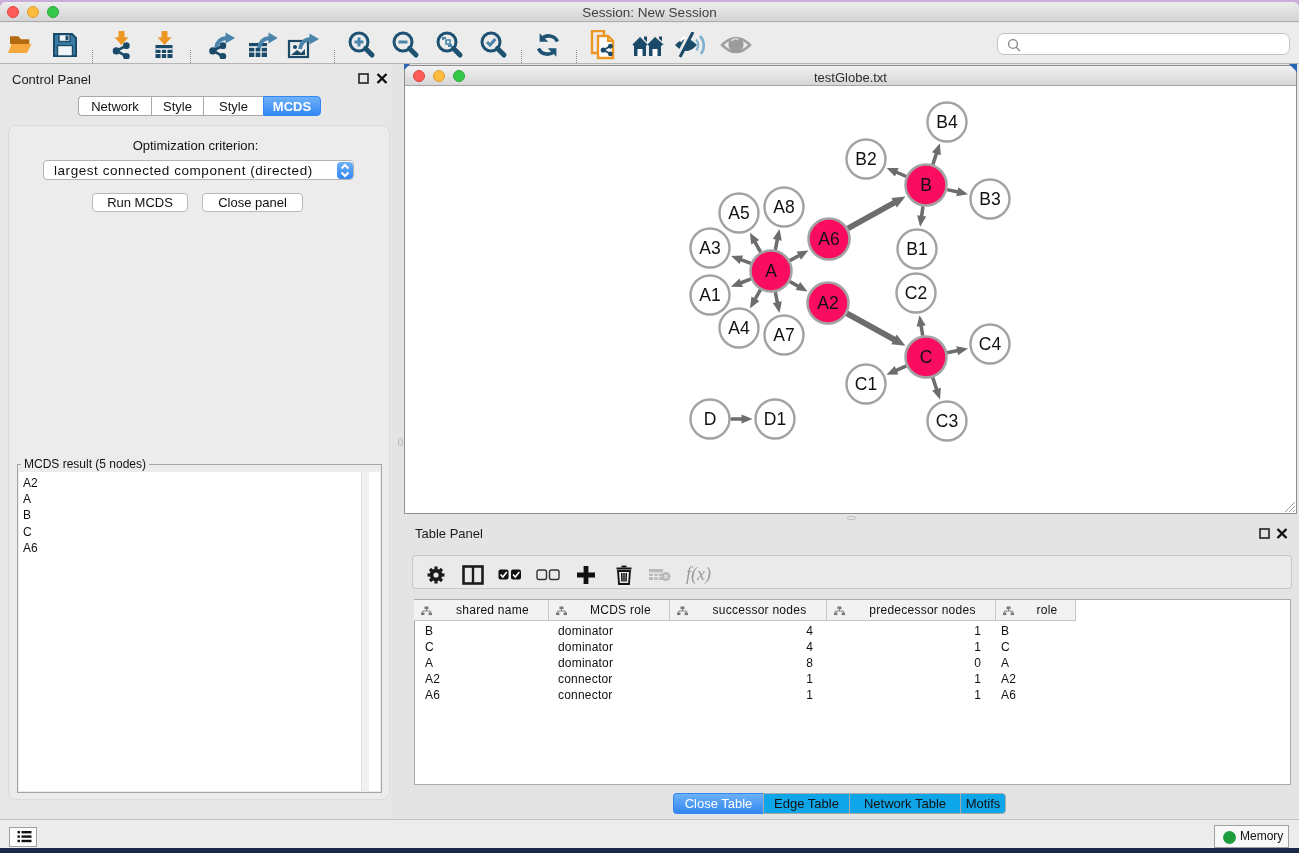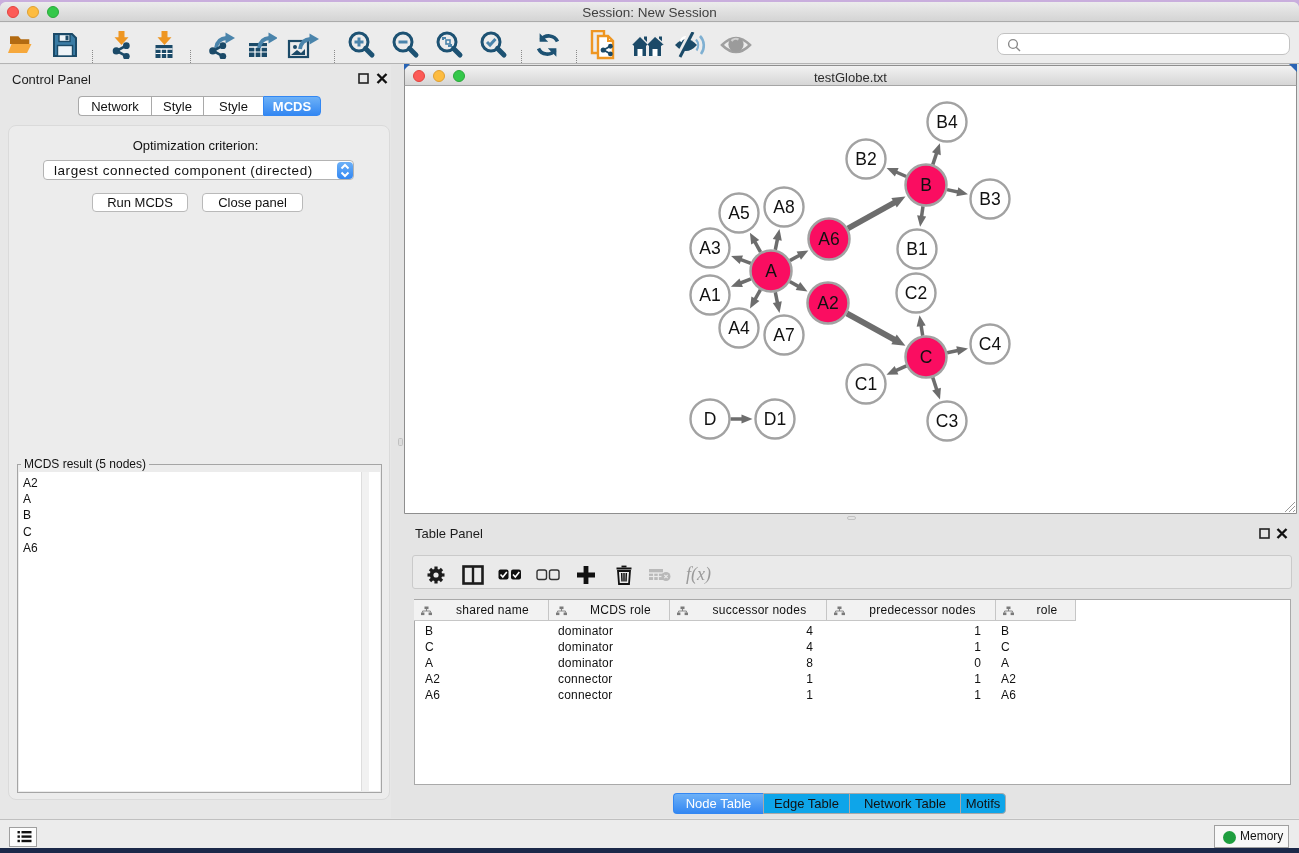--- a/index.html
+++ b/index.html
@@ -447,21 +447,21 @@
       <div class="c2" style="top:670px">connector</div>
       <div class="c3" style="top:670px">1</div>
       <div class="c4" style="top:670px">1</div>
       <div class="c5" style="top:670px">A2</div>
       <div class="c1" style="top:686px">A6</div>
       <div class="c2" style="top:686px">connector</div>
       <div class="c3" style="top:686px">1</div>
       <div class="c4" style="top:686px">1</div>
       <div class="c5" style="top:686px">A6</div>
   <div id="ftabs">
-    <div class="ftab sel" style="width:90px;background:linear-gradient(#6db1f7,#3387f2);color:#fff;border-color:#3387f2;border-radius:4px 0 0 4px">Node Table</div>
+    <div class="ftab sel" style="width:90px;background:linear-gradient(#6db1f7,#3387f2);color:#fff;border-color:#3387f2;border-radius:4px 0 0 4px">Close Table</div>
     <div class="ftab" style="width:86px">Edge Table</div>
     <div class="ftab" style="width:111px">Network Table</div>
     <div class="ftab" style="width:46px;border-radius:0 4px 4px 0;border-right:1px solid #a9a9a9">Motifs</div>
   </div>
   <div style="position:absolute;left:398px;top:436px;width:5px;height:8px;background:#dcdcdc;border:1px solid #c0c0c0;border-radius:1.5px"></div>
   <div style="position:absolute;left:847px;top:513.5px;width:9px;height:4.5px;background:#e3e3e3;border:1px solid #c2c2c2;border-radius:2px"></div>
   <div id="statusbar">
     <div style="position:absolute;left:9px;top:7px;width:28px;height:20px;background:#fdfdfd;border:1px solid #9f9f9f">
       <svg width="26" height="18" viewBox="0 0 26 18">
             <g fill="#111">

